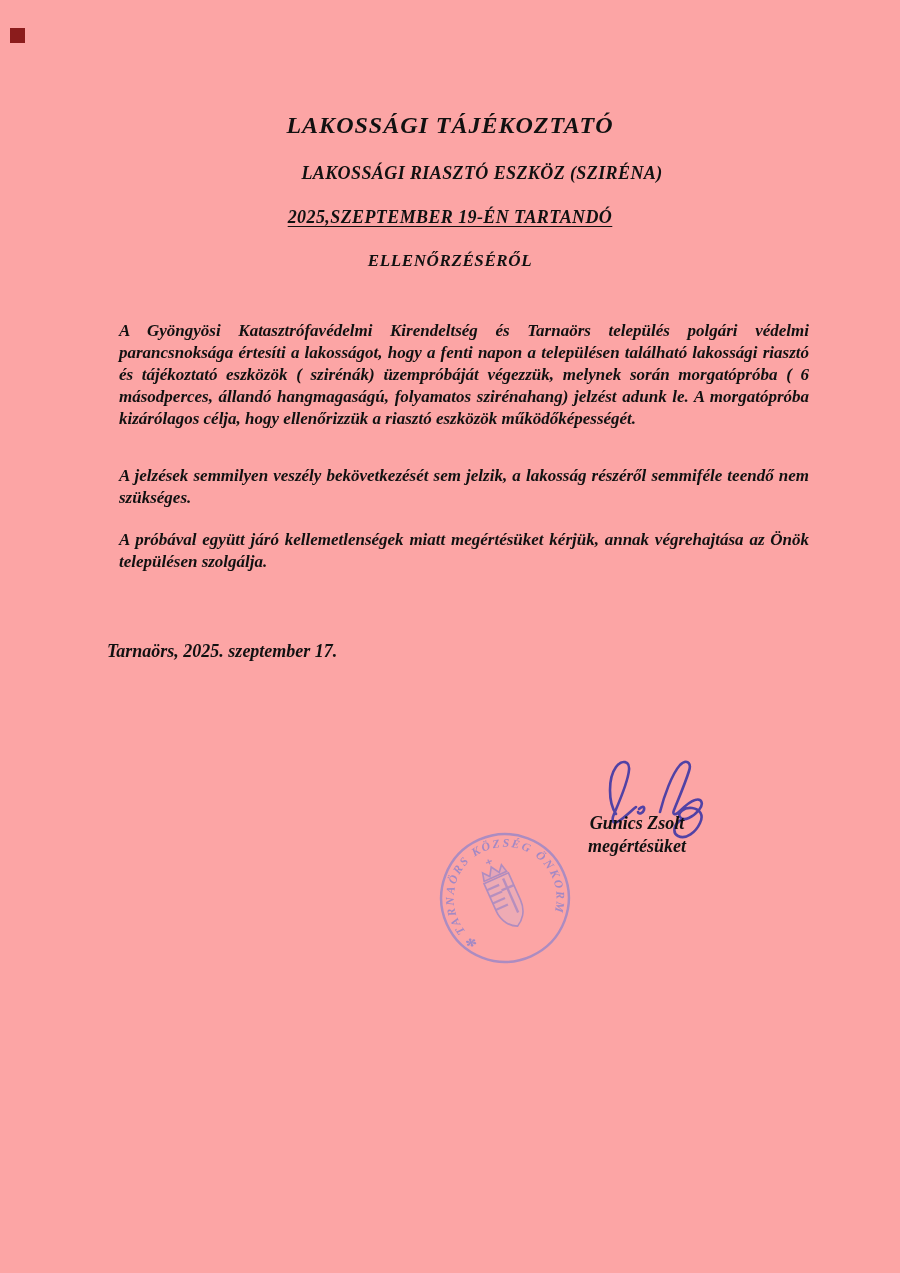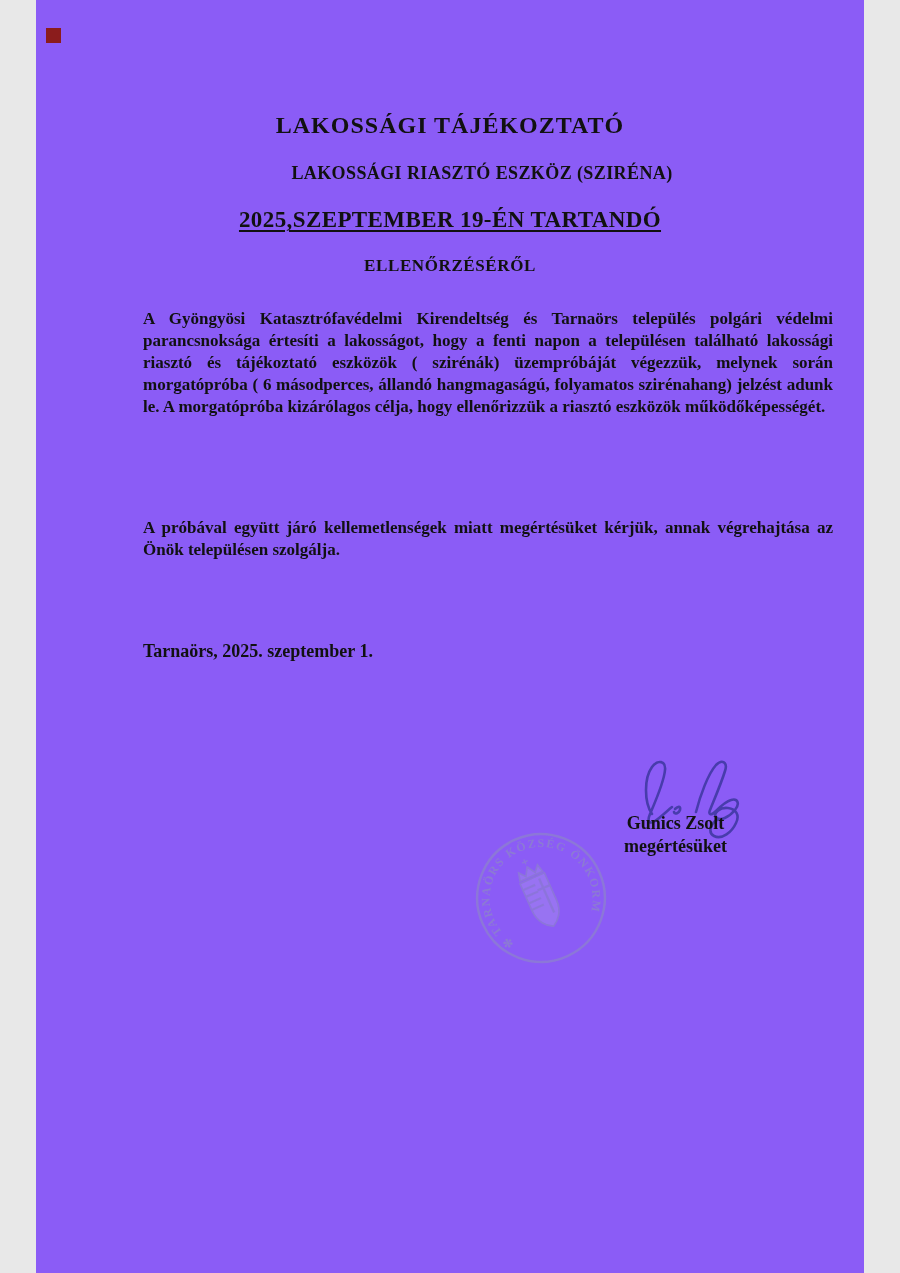--- a/index.html
+++ b/index.html
@@ -1,24 +1,25 @@
 <!DOCTYPE html>
 <html><head>
 <meta charset="utf-8">
 <style>
   html, body { margin: 0; padding: 0; background: #e8e8e8; }
   .page {
     position: relative;
-    width: 828px;
+    width: 900px;
     height: 1273px;
     margin: 0 auto;
-    background: #8b5cf6;
+    background: #fca5a5;
     font-family: "Liberation Serif", "DejaVu Serif", serif;
     color: #111111;
     overflow: hidden;
+    font-style: italic;
   }
   .corner-mark {
     position: absolute;
     left: 10px; top: 28px;
     width: 15px; height: 15px;
   }
   .header {
     position: absolute;
     left: 0; top: 112px;
     width: 100%;
@@ -31,42 +32,42 @@
     margin: 0 0 24px 0;
   }
   .doc-subtitle {
     font-size: 18px;
     font-weight: bold;
     letter-spacing: 0.4px;
     margin: 0 0 23px 16px;
     padding-left: 48px;
   }
   .doc-dateline {
-    font-size: 23px;
+    font-size: 18px;
     font-weight: bold;
     letter-spacing: 0.4px;
     text-decoration: underline;
     text-underline-offset: 3px;
     margin: 12px 0 23px 0;
   }
   .doc-subject {
     font-size: 17px;
     font-weight: bold;
     letter-spacing: 0.6px;
     margin: 0;
   }
   .body-text {
     position: absolute;
     left: 107px;
     width: 690px;
     font-size: 17px;
     font-weight: bold;
     line-height: 22px;
     text-align: justify;
-    margin: 0;
+    margin: 12px;
   }
   .p1 { top: 308px; }
   .p2 { top: 453px; }
   .p3 { top: 517px; }
   .place-date {
     position: absolute;
     left: 107px;
     top: 641px;
     font-size: 18px;
     font-weight: bold;
@@ -112,24 +113,25 @@
 
   <div class="header">
     <h1 class="doc-title">LAKOSSÁGI TÁJÉKOZTATÓ</h1>
     <h2 class="doc-subtitle">LAKOSSÁGI RIASZTÓ ESZKÖZ (SZIRÉNA)</h2>
     <h2 class="doc-dateline">2025,SZEPTEMBER 19-ÉN TARTANDÓ</h2>
     <h2 class="doc-subject">ELLENŐRZÉSÉRŐL</h2>
   </div>
 
   <p class="body-text p1">A Gyöngyösi Katasztrófavédelmi Kirendeltség és Tarnaörs település polgári védelmi parancsnoksága értesíti a lakosságot, hogy a fenti napon a településen található lakossági riasztó és tájékoztató eszközök ( szirénák) üzempróbáját végezzük, melynek során morgatópróba ( 6 másodperces, állandó hangmagaságú, folyamatos szirénahang) jelzést adunk le. A morgatópróba kizárólagos célja, hogy ellenőrizzük a riasztó eszközök működőképességét.</p>
 
+  <p class="body-text p2">A jelzések semmilyen veszély bekövetkezését sem jelzik, a lakosság részéről semmiféle teendő nem szükséges.</p>
 
   <p class="body-text p3">A próbával együtt járó kellemetlenségek miatt megértésüket kérjük, annak végrehajtása az Önök településen szolgálja.</p>
 
-  <p class="place-date">Tarnaörs, 2025. szeptember 1.</p>
+  <p class="place-date">Tarnaörs, 2025. szeptember 17.</p>
 
   <svg class="signature-ink" viewBox="0 0 130 95" xmlns="http://www.w3.org/2000/svg">
     <g stroke="#433aa6" stroke-width="2.6" fill="none" stroke-linecap="round" stroke-linejoin="round" opacity="0.92">
       <path d="M 24,62 C 16,50 16,26 24,15 C 30,7 38,9 37,18 C 36,30 28,48 22,62 C 19,69 21,73 27,69 C 33,65 40,58 44,55"></path>
       <path d="M 47,57 C 50,54 53,54 52,58 C 51,61 47,63 46,60"></path>
       <path d="M 68,60 C 72,44 80,22 88,13 C 94,7 100,10 97,19 C 93,32 86,48 82,58 C 80,63 83,64 88,59 C 93,54 99,49 103,48 C 110,46 112,52 107,58 C 101,65 92,70 88,65 C 85,61 92,55 100,56 C 108,57 112,63 108,71 C 104,80 94,88 86,84 C 80,81 82,72 89,68"></path>
     </g>
   </svg>
 
   <div class="signature-block">

